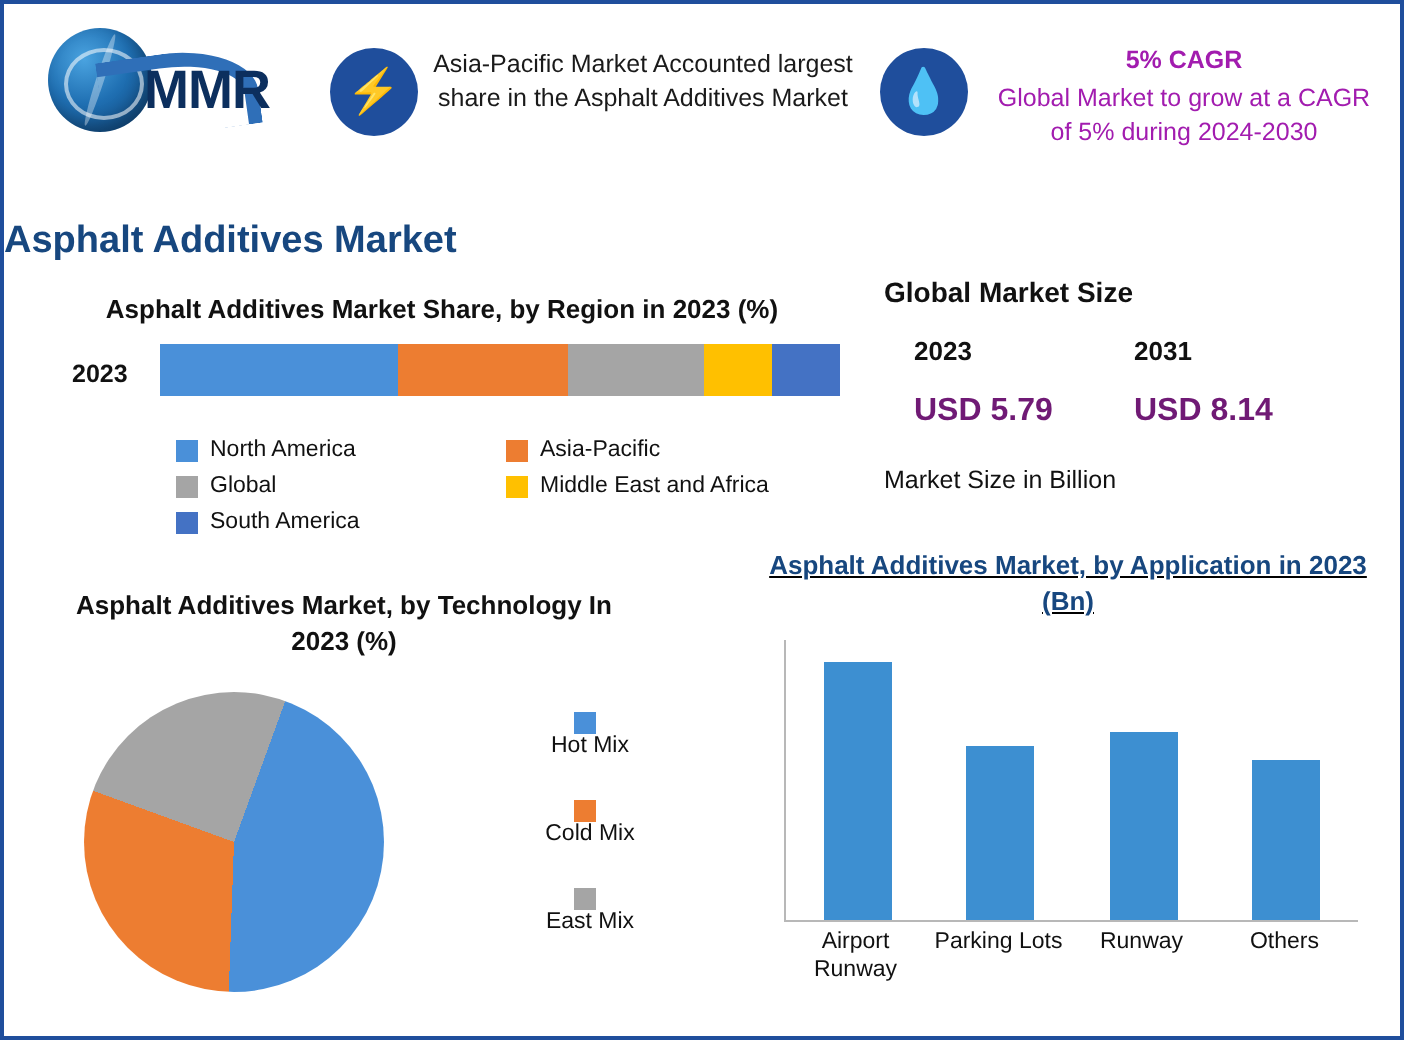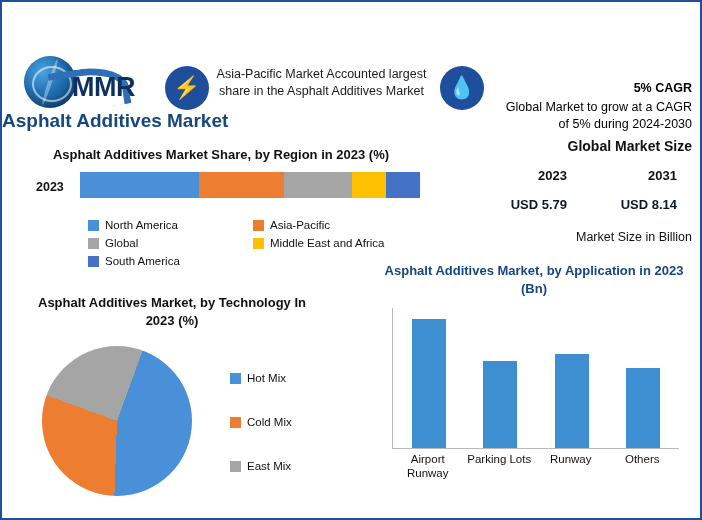--- a/index.html
+++ b/index.html
@@ -21,21 +21,20 @@
     border: 2px solid #1f4e9c;
     background: #ffffff;
   }
 
   
   .header {
     position: absolute;
     left: 0; top: 0;
     width: 698px;
     height: 86px;
-    margin-top: 42px;
   }
   .logo {
     position: absolute;
     left: 18px; top: 8px;
     width: 140px; height: 62px;
   }
   .logo-globe {
     position: absolute;
     left: 4px; top: 4px;
     width: 52px; height: 52px;
@@ -106,26 +105,26 @@
     position: absolute;
     left: 212px; top: 22px;
     width: 215px;
     font-size: 12.5px;
     color: #1a1a1a;
     line-height: 17px;
     text-align: center;
   }
   .hdr-text2 {
     position: absolute;
-    left: 490px; top: 36px;
+    left: 490px; top: 20px;
     width: 200px;
     font-size: 12.5px;
-    color: #000000;
+    color: #a21caf;
     line-height: 17px;
-    text-align: right;
+    text-align: center;
   }
   .hdr-text2 .cagr-title {
     font-weight: bold;
     display: block;
     margin-bottom: 2px;
   }
 
   
   .main-title {
     position: absolute;
@@ -192,43 +191,43 @@
     width: 11px; height: 11px;
     margin-right: 6px;
     flex: none;
   }
 
   
   .gms {
     position: absolute;
     left: 440px; top: 136px;
     width: 250px;
-    text-align: right;
+    text-align: left;
   }
   .gms-title {
     font-size: 14px;
     font-weight: bold;
     color: #111;
   }
   .gms-years {
     display: flex;
     justify-content: center;
     margin-top: 14px;
   }
   .gms-col { width: 110px; }
   .gms-year {
     font-size: 13px;
     font-weight: bold;
     color: #111;
   }
   .gms-val {
     margin-top: 14px;
-    font-size: 13px;
-    font-weight: bold;
-    color: #0f172a;
+    font-size: 16px;
+    font-weight: bold;
+    color: #701a75;
   }
   .gms-unit {
     margin-top: 18px;
     font-size: 12.5px;
     color: #111;
   }
 
   
   .pie-block {
     position: absolute;
@@ -252,27 +251,28 @@
   }
   .pie-legend {
     position: absolute;
     left: 218px; top: 62px;
     width: 130px;
   }
   .pie-legend .legend-item {
     width: 130px;
     height: 44px;
     font-size: 11.5px;
+    flex-direction: column;
   }
 
   
   .app-block {
     position: absolute;
-    left: 372px; top: 260px;
-    width: 320px; height: 230px;
+    left: 372px; top: 272px;
+    width: 320px; height: 230px; text-decoration: underline;
   }
   .app-title {
     width: 300px;
     margin-left: 10px;
     text-align: center;
     font-size: 13px;
     font-weight: bold;
     color: #17477f;
     line-height: 18px;
   }

